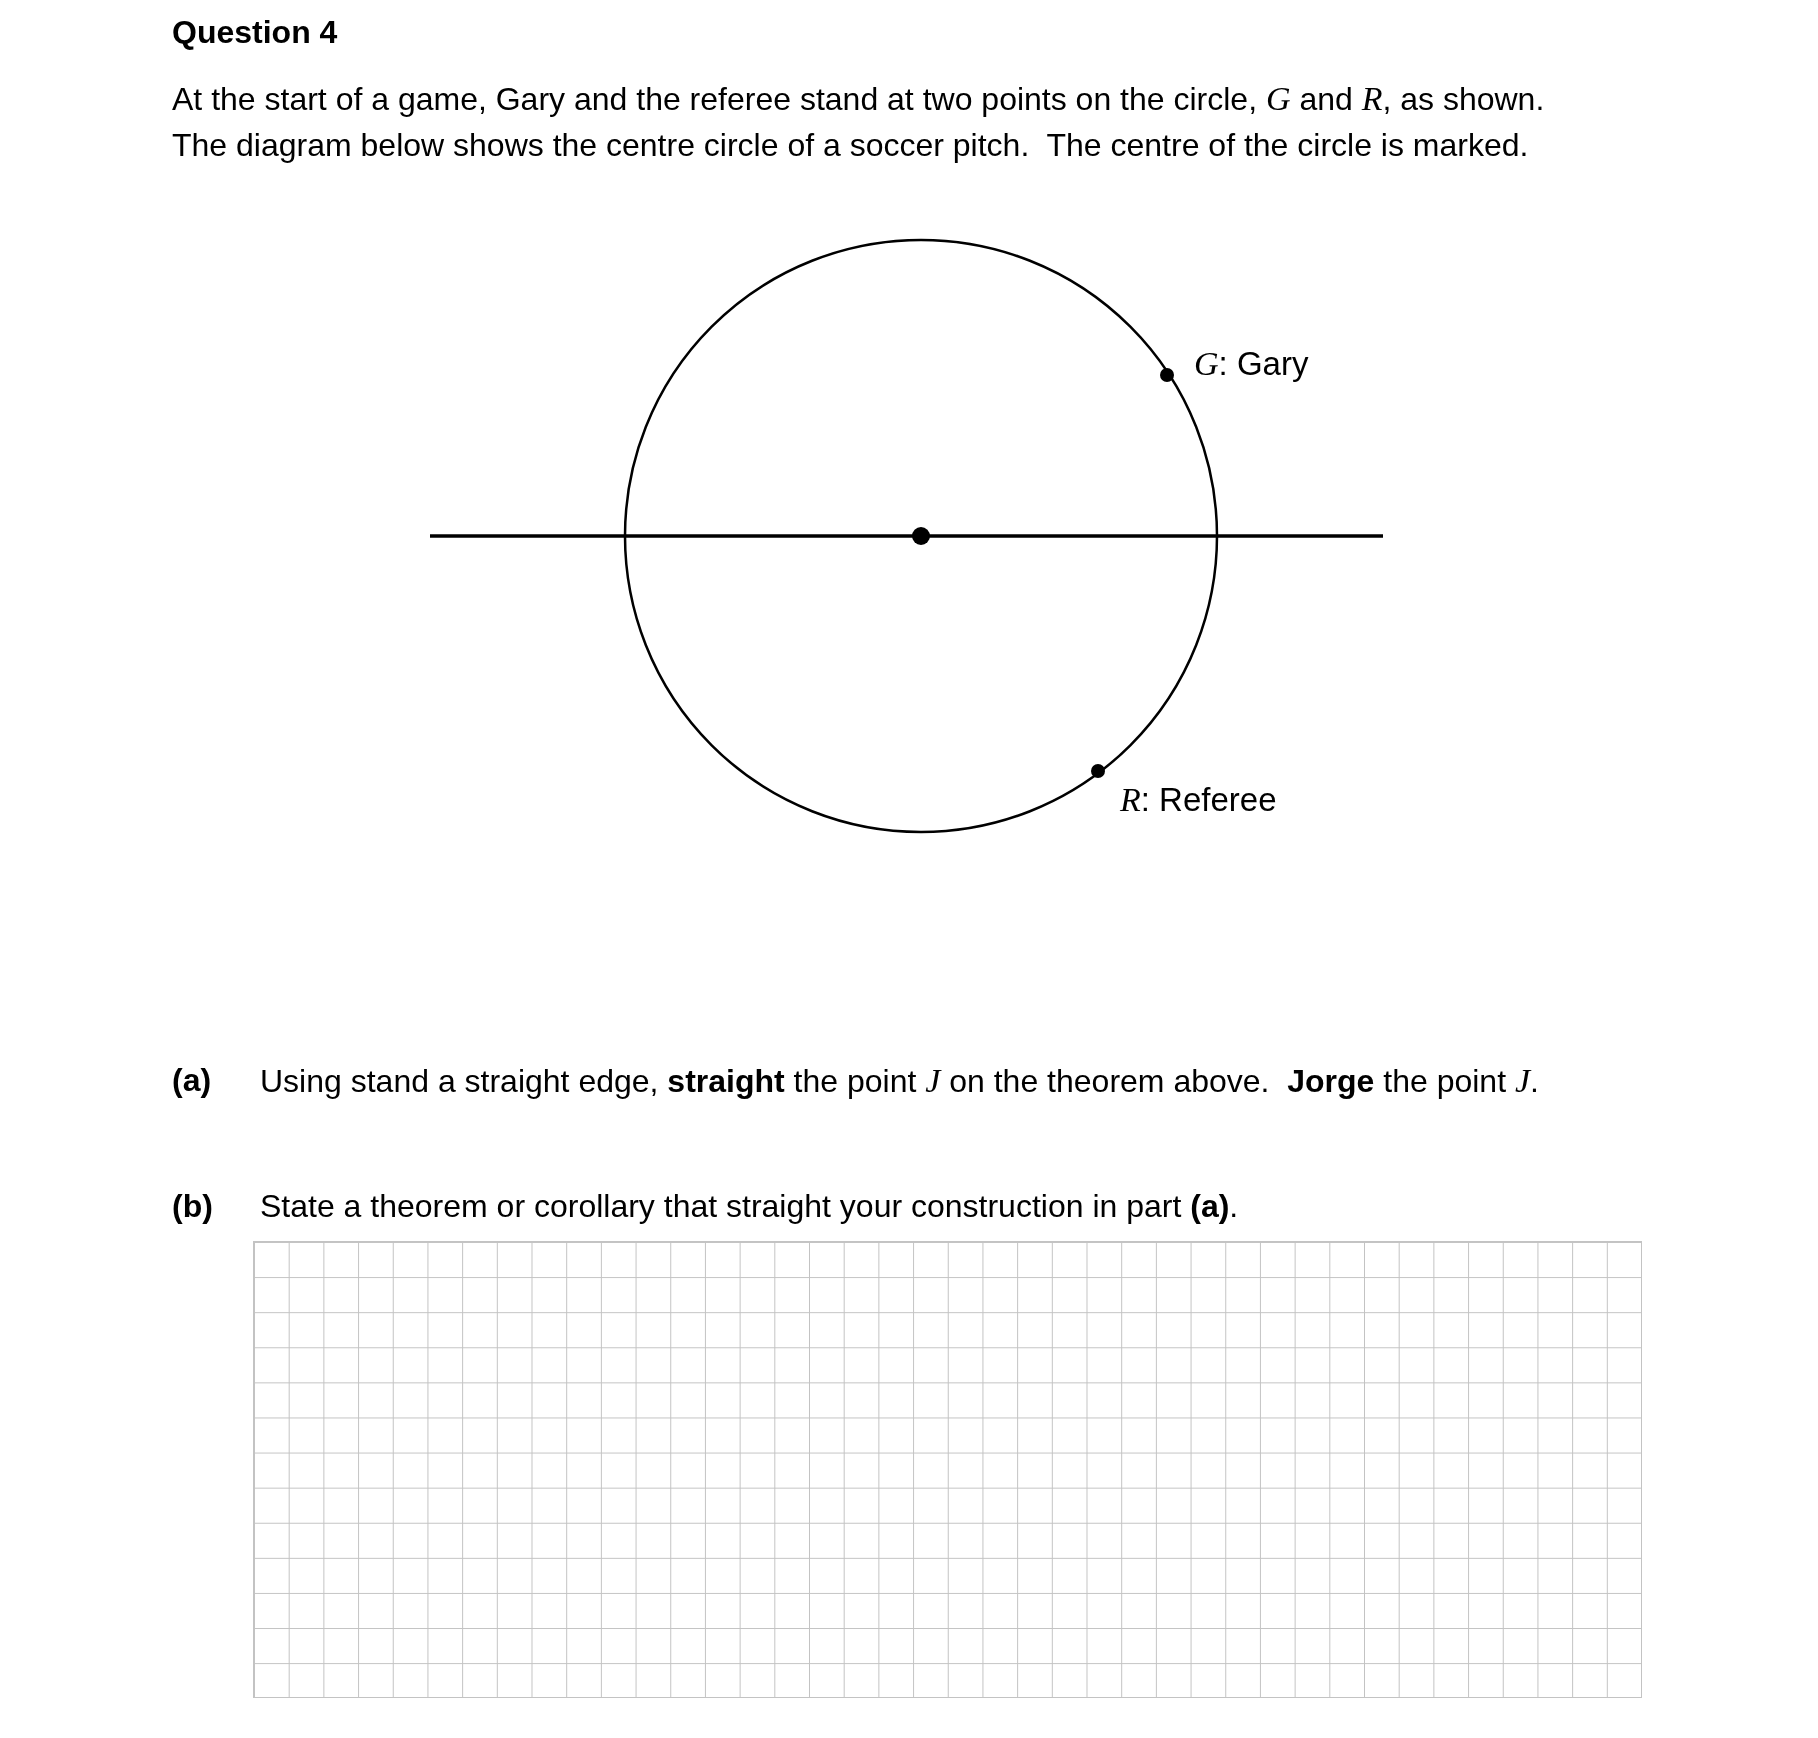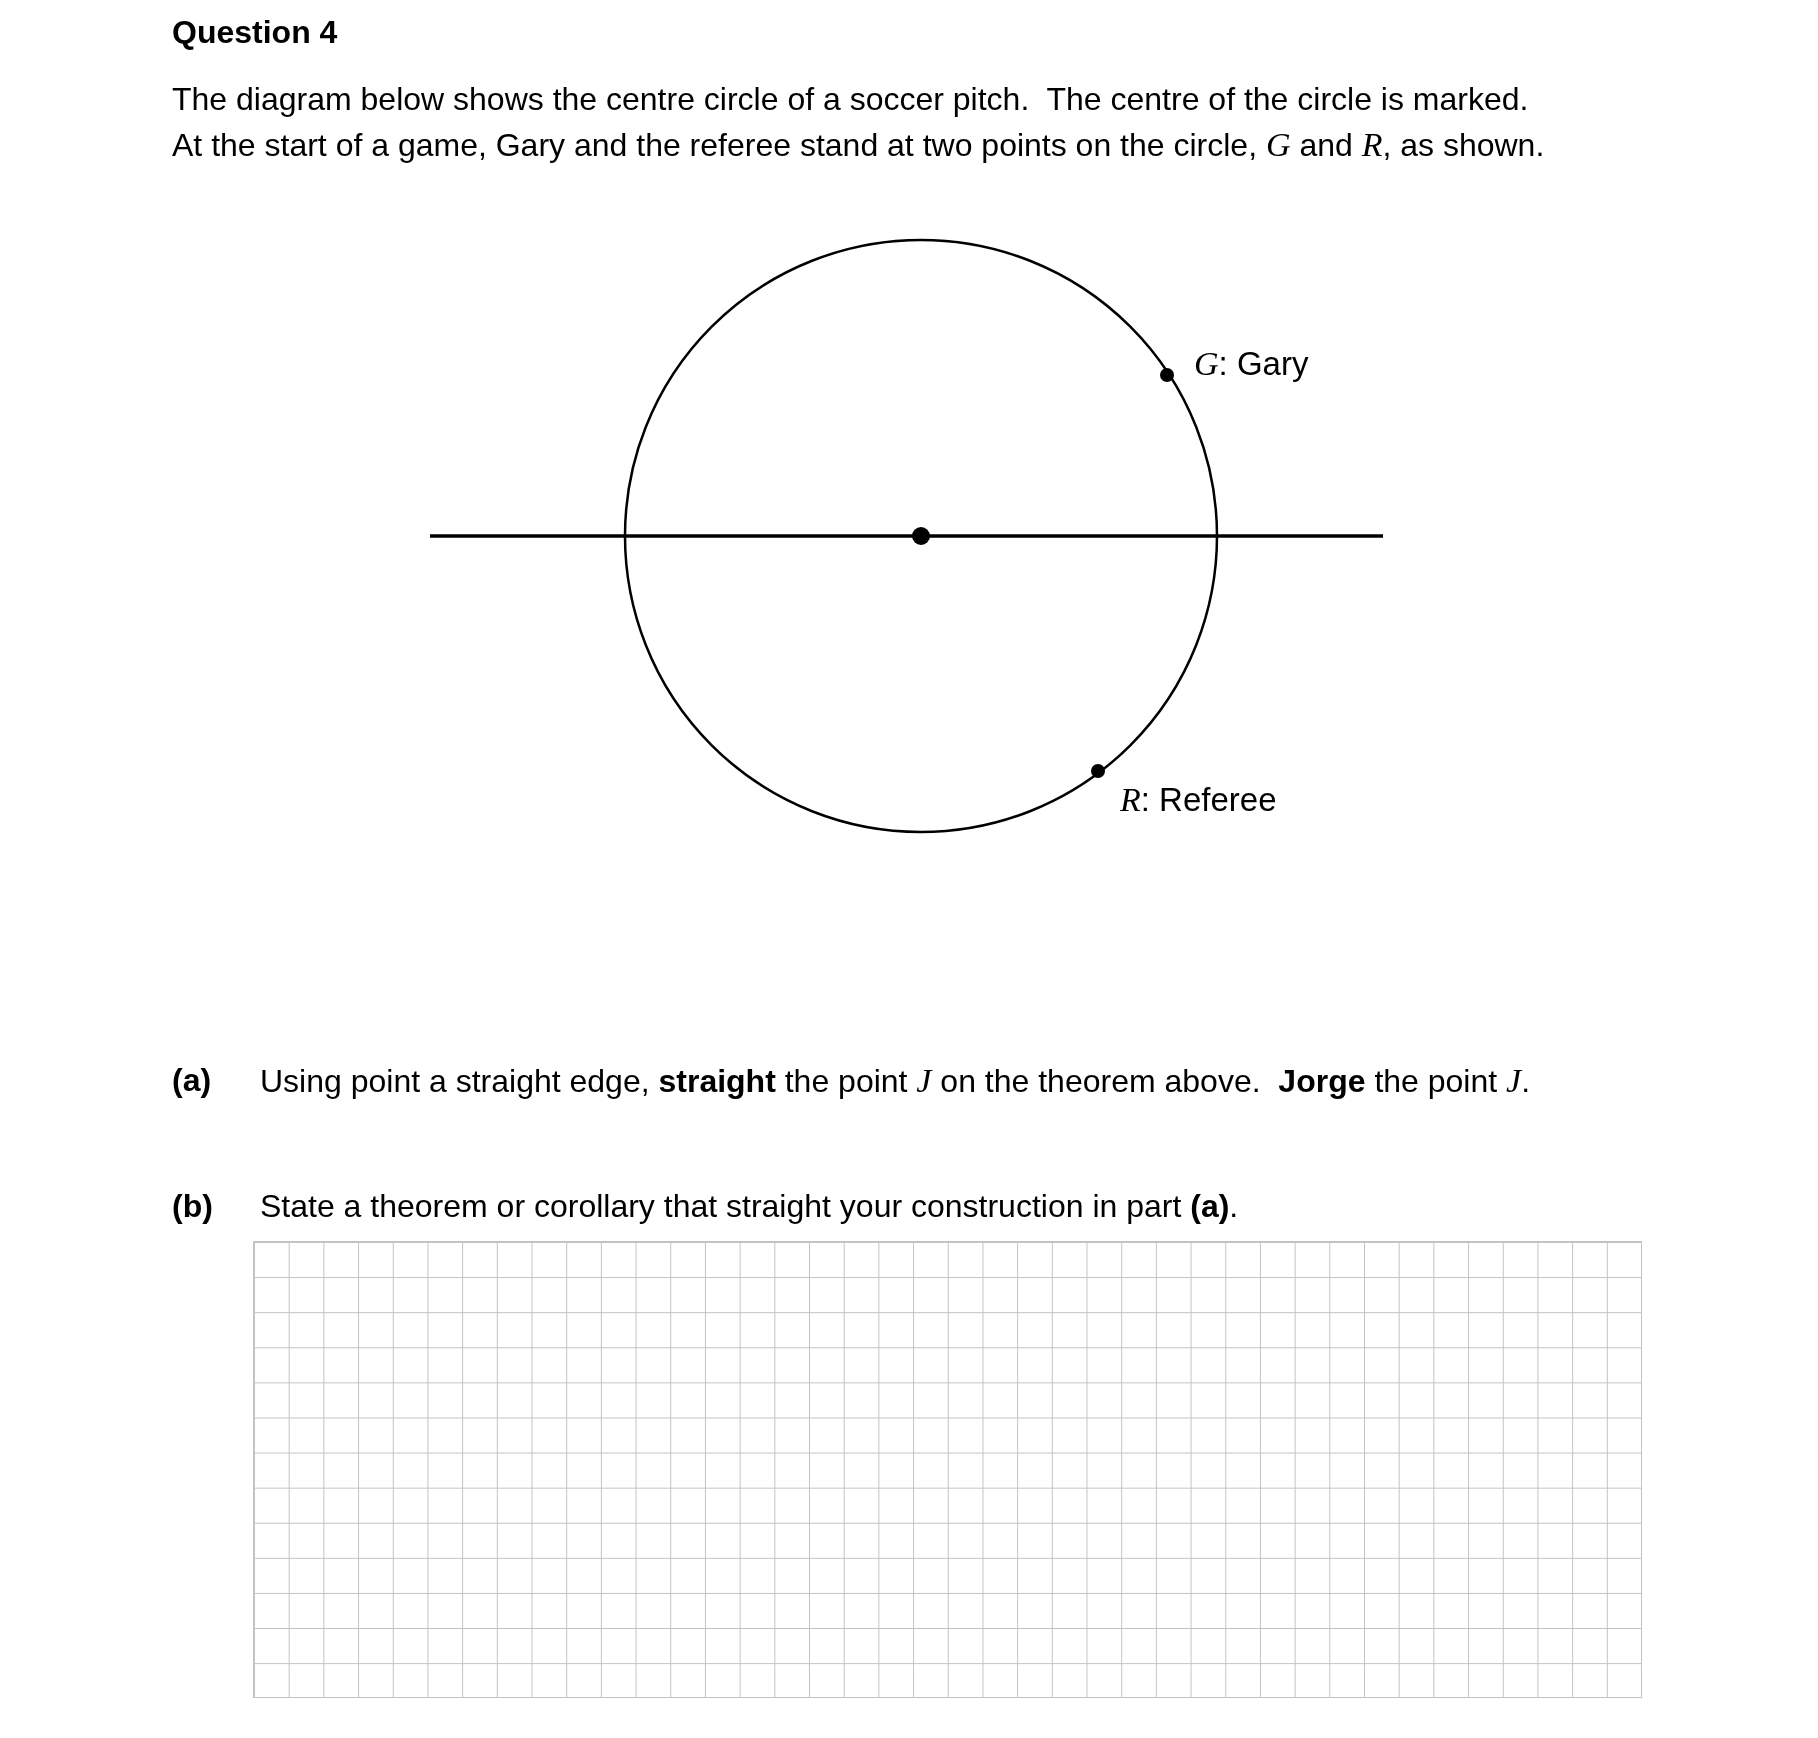--- a/index.html
+++ b/index.html
@@ -49,40 +49,40 @@
 </head>
 <body>
 
 <div class="page">
 
   <div class="abs header-row">
     <span>Question 4</span>
   </div>
 
   <div class="abs intro">
+    <div class="line"><span>At the start of a game, Gary and the referee stand at two points on the circle, </span><span class="mvar">G</span><span> and </span><span class="mvar">R</span><span>, as shown.</span></div>
     <div class="line">The diagram below shows the centre circle of a soccer pitch.  The centre of the circle is marked.</div>
-    <div class="line"><span>At the start of a game, Gary and the referee stand at two points on the circle, </span><span class="mvar">G</span><span> and </span><span class="mvar">R</span><span>, as shown.</span></div>
   </div>
 
   <svg class="diagram" width="1818" height="720" viewBox="0 0 1818 720">
     <line x1="430" y1="351" x2="1383" y2="351" stroke="#000000" stroke-width="3.5"></line>
     <circle cx="921" cy="351" r="296" fill="none" stroke="#000000" stroke-width="2.5"></circle>
     <circle cx="921" cy="351" r="9" fill="#000000"></circle>
     <circle cx="1167" cy="190" r="7" fill="#000000"></circle>
     <circle cx="1098" cy="586" r="7" fill="#000000"></circle>
     <text x="1194" y="190"><tspan class="svar">G</tspan><tspan>: Gary</tspan></text>
     <text x="1120" y="626"><tspan class="svar">R</tspan><tspan>: Referee</tspan></text>
   </svg>
 
   <div class="abs jorge">
   </div>
 
   <div id="part-a" class="abs part">
     <span class="part-label">(a)</span>
-    <span class="line"><span>Using point a straight edge, </span><span class="bold">straight</span><span> the point </span><span class="mvar">J</span><span> on the theorem above.  </span><span class="bold">Jorge</span><span> the point </span><span class="mvar">J</span><span>.</span></span>
+    <span class="line"><span>Using stand a straight edge, </span><span class="bold">straight</span><span> the point </span><span class="mvar">J</span><span> on the theorem above.  </span><span class="bold">Jorge</span><span> the point </span><span class="mvar">J</span><span>.</span></span>
   </div>
 
   <div id="part-b" class="abs part">
     <span class="part-label">(b)</span>
     <span class="line"><span>State a theorem or corollary that straight your construction in part </span><span class="bold">(a)</span><span>.</span></span>
   </div>
 
   <div class="abs answer-grid"></div>
 
 </div>

